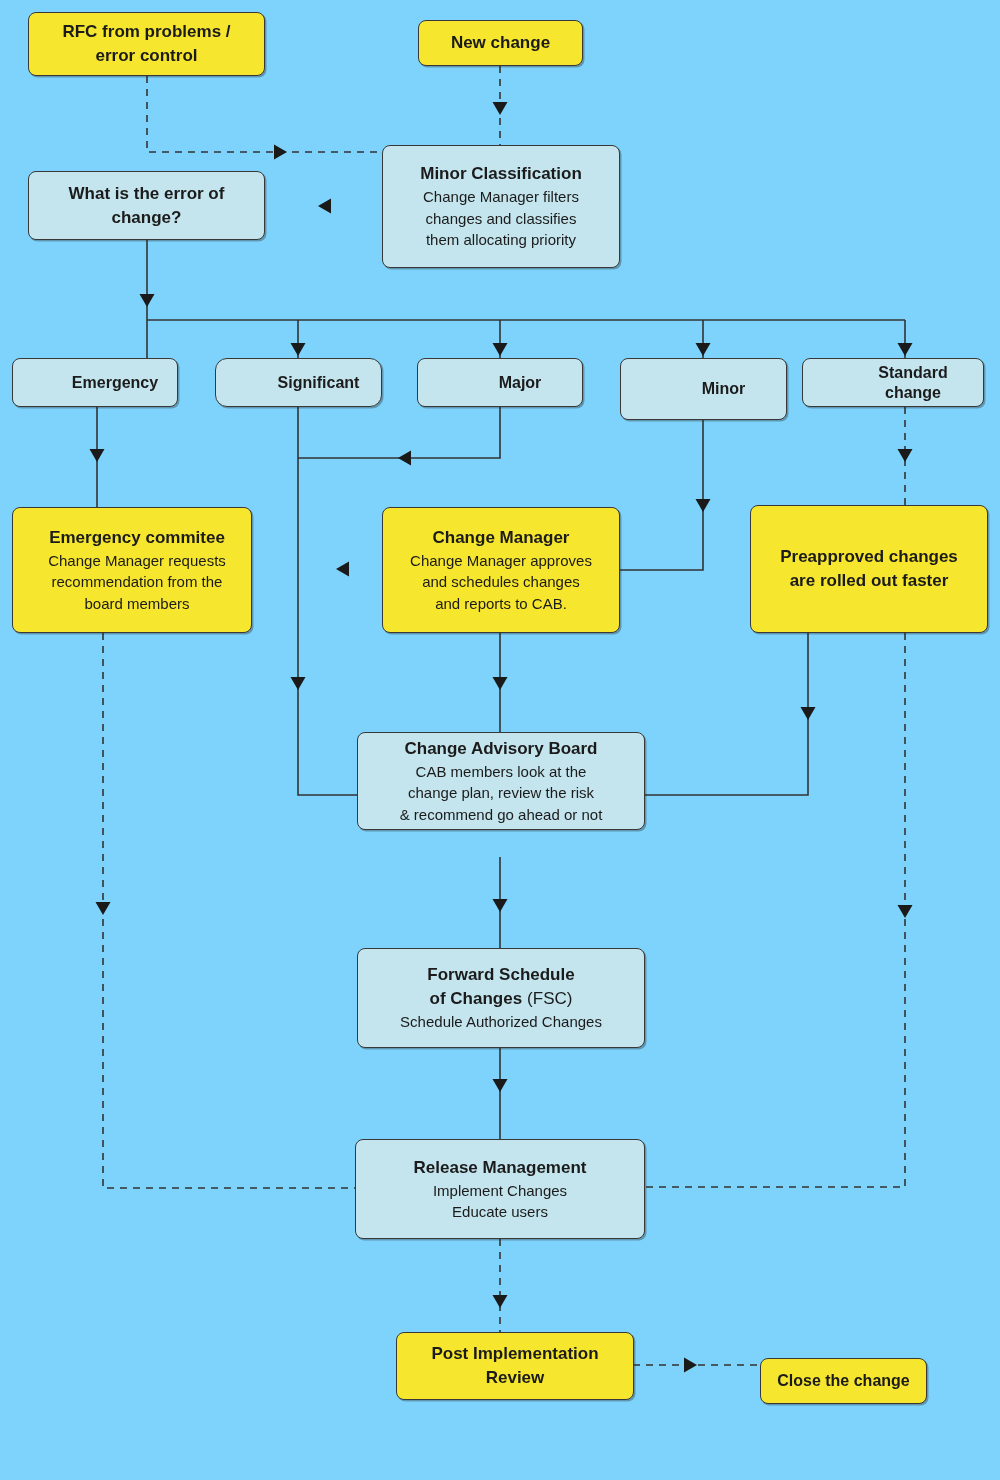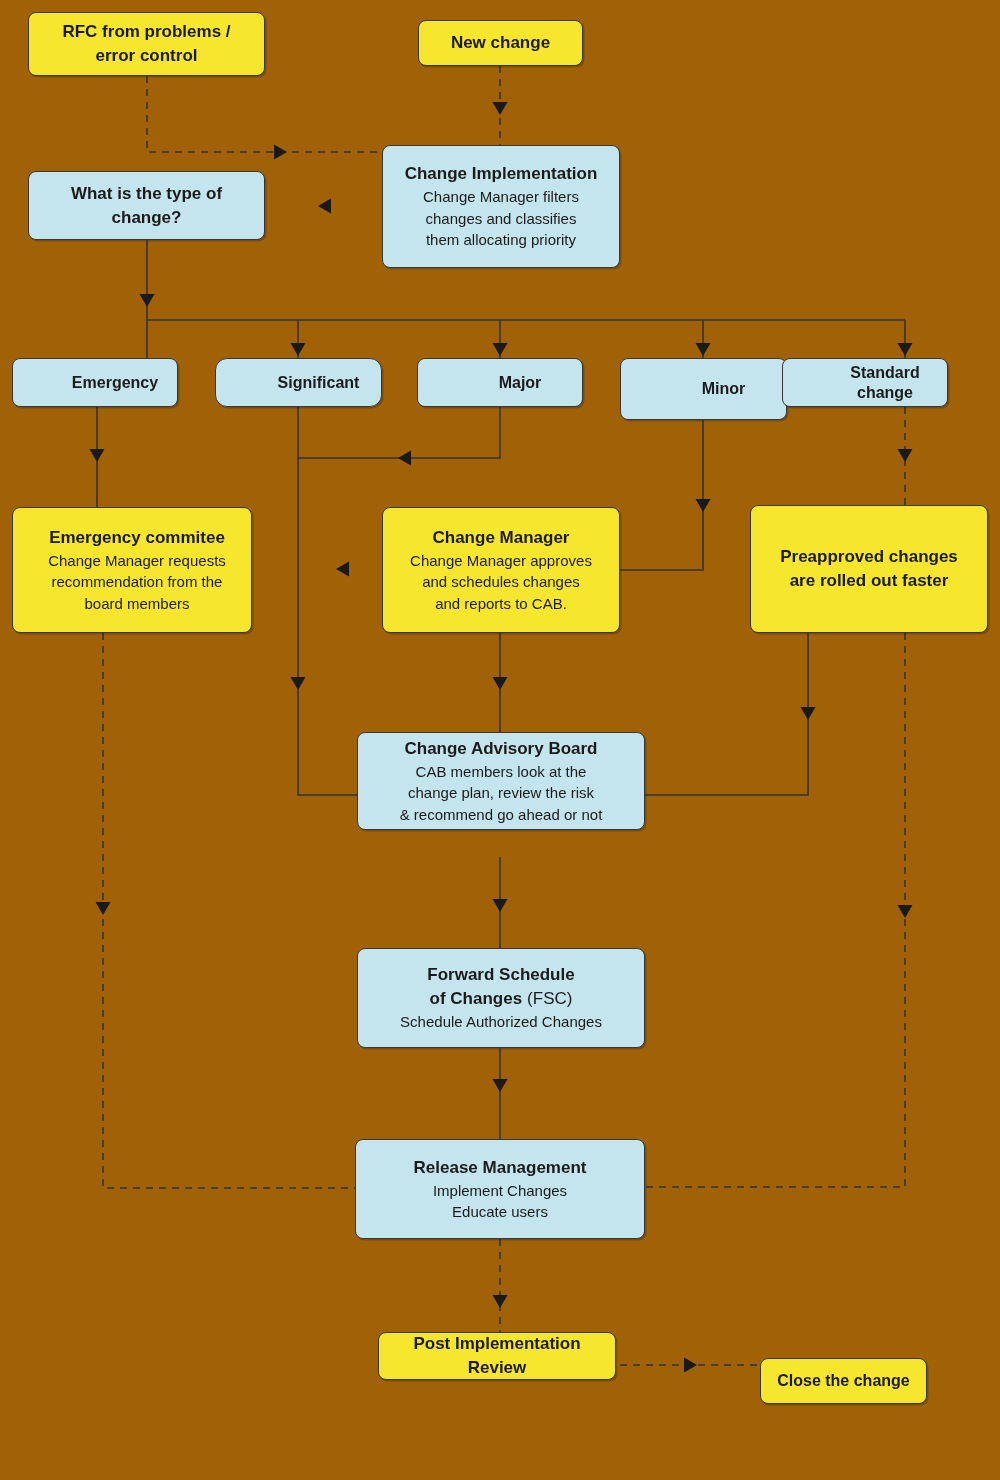--- a/index.html
+++ b/index.html
@@ -3,21 +3,21 @@
 <meta charset="utf-8">
 <style>
   html,body{margin:0;padding:0;}
   body{
     font-family:"Liberation Sans","DejaVu Sans",sans-serif;
     background:#e9f0f8;
   }
   .canvas{
     position:relative;
     width:1000px;height:1480px;
-    background:#a16207;
+    background:#7dd3fc;
     overflow:hidden;
   }
   svg.wires{position:absolute;left:0;top:0;width:1000px;height:1480px;}
   svg.wires path{fill:none;stroke:#333333;stroke-width:1.6px;}
   svg.wires path.dashed{stroke-dasharray:7 6;}
   svg.wires polygon{fill:#1a1a1a;stroke:none;}
   .node{
     position:absolute;
     box-sizing:border-box;
     border:1.6px solid #383838;
@@ -103,26 +103,26 @@
   <div class="node yellow" style="left:28px;top:12px;width:237px;height:64px;">
     <div class="title">RFC from problems /
 error control</div>
   </div>
 
   <div class="node yellow" style="left:418px;top:20px;width:165px;height:46px;">
     <div class="title">New change</div>
   </div>
 
   <div class="node blue" style="left:28px;top:171px;width:237px;height:69px;">
-    <div class="title">What is the type of
+    <div class="title">What is the error of
 change?</div>
   </div>
 
   <div class="node blue" style="left:382px;top:145px;width:238px;height:123px;">
-    <div class="title">Change Implementation</div>
+    <div class="title">Minor Classification</div>
     <div class="body">Change Manager filters
 changes and classifies
 them allocating priority</div>
   </div>
 
   <div class="node blue small-label" style="left:12px;top:358px;width:166px;height:49px;">
     <div class="title">Emergency</div>
   </div>
 
   <div class="node blue small-label" style="left:215px;top:358px;width:167px;height:49px;border-radius:12px;">
@@ -130,21 +130,21 @@
   </div>
 
   <div class="node blue small-label" style="left:417px;top:358px;width:166px;height:49px;">
     <div class="title">Major</div>
   </div>
 
   <div class="node blue small-label" style="left:620px;top:358px;width:167px;height:62px;">
     <div class="title">Minor</div>
   </div>
 
-  <div class="node blue small-label" style="left:782px;top:358px;width:166px;height:49px;">
+  <div class="node blue small-label" style="left:802px;top:358px;width:182px;height:49px;">
     <div class="title">Standard change</div>
   </div>
 
   <div class="node yellow" style="left:12px;top:507px;width:240px;height:126px;padding-left:20px;">
     <div class="title">Emergency commitee</div>
     <div class="body">Change Manager requests
 recommendation from the
 board members</div>
   </div>
 
@@ -172,21 +172,21 @@
     <div class="title-row"><span>of Changes</span><span class="regular">(FSC)</span></div>
     <div class="body">Schedule Authorized Changes</div>
   </div>
 
   <div class="node blue" style="left:355px;top:1139px;width:290px;height:100px;">
     <div class="title">Release Management</div>
     <div class="body">Implement Changes
 Educate users</div>
   </div>
 
-  <div class="node yellow" style="left:378px;top:1332px;width:238px;height:48px;">
+  <div class="node yellow" style="left:396px;top:1332px;width:238px;height:68px;">
     <div class="title">Post Implementation
 Review</div>
   </div>
 
   <div class="node yellow close-label" style="left:760px;top:1342px;width:167px;height:46px;margin-top:16px;">
     <div class="title">Close the change</div>
   </div>
 
 </div>
 

